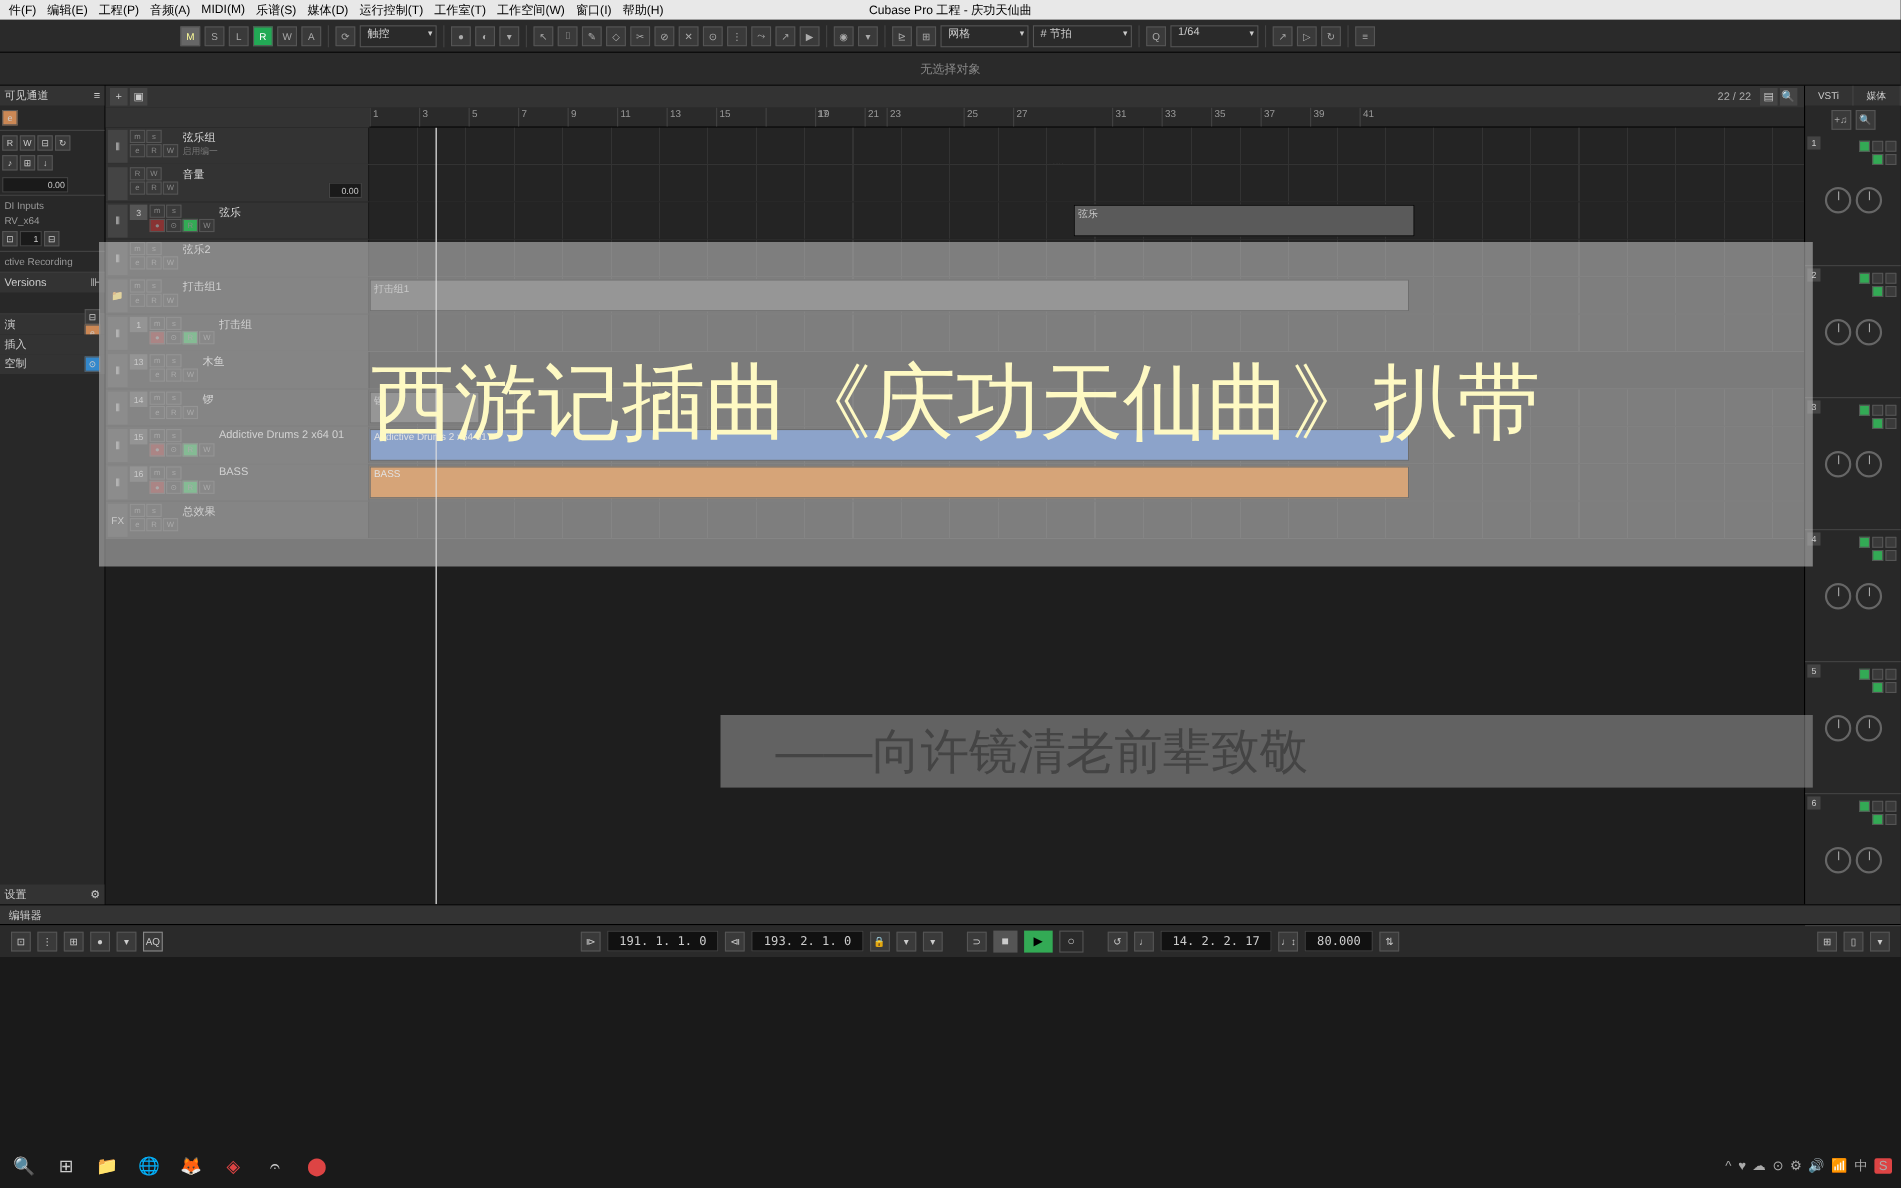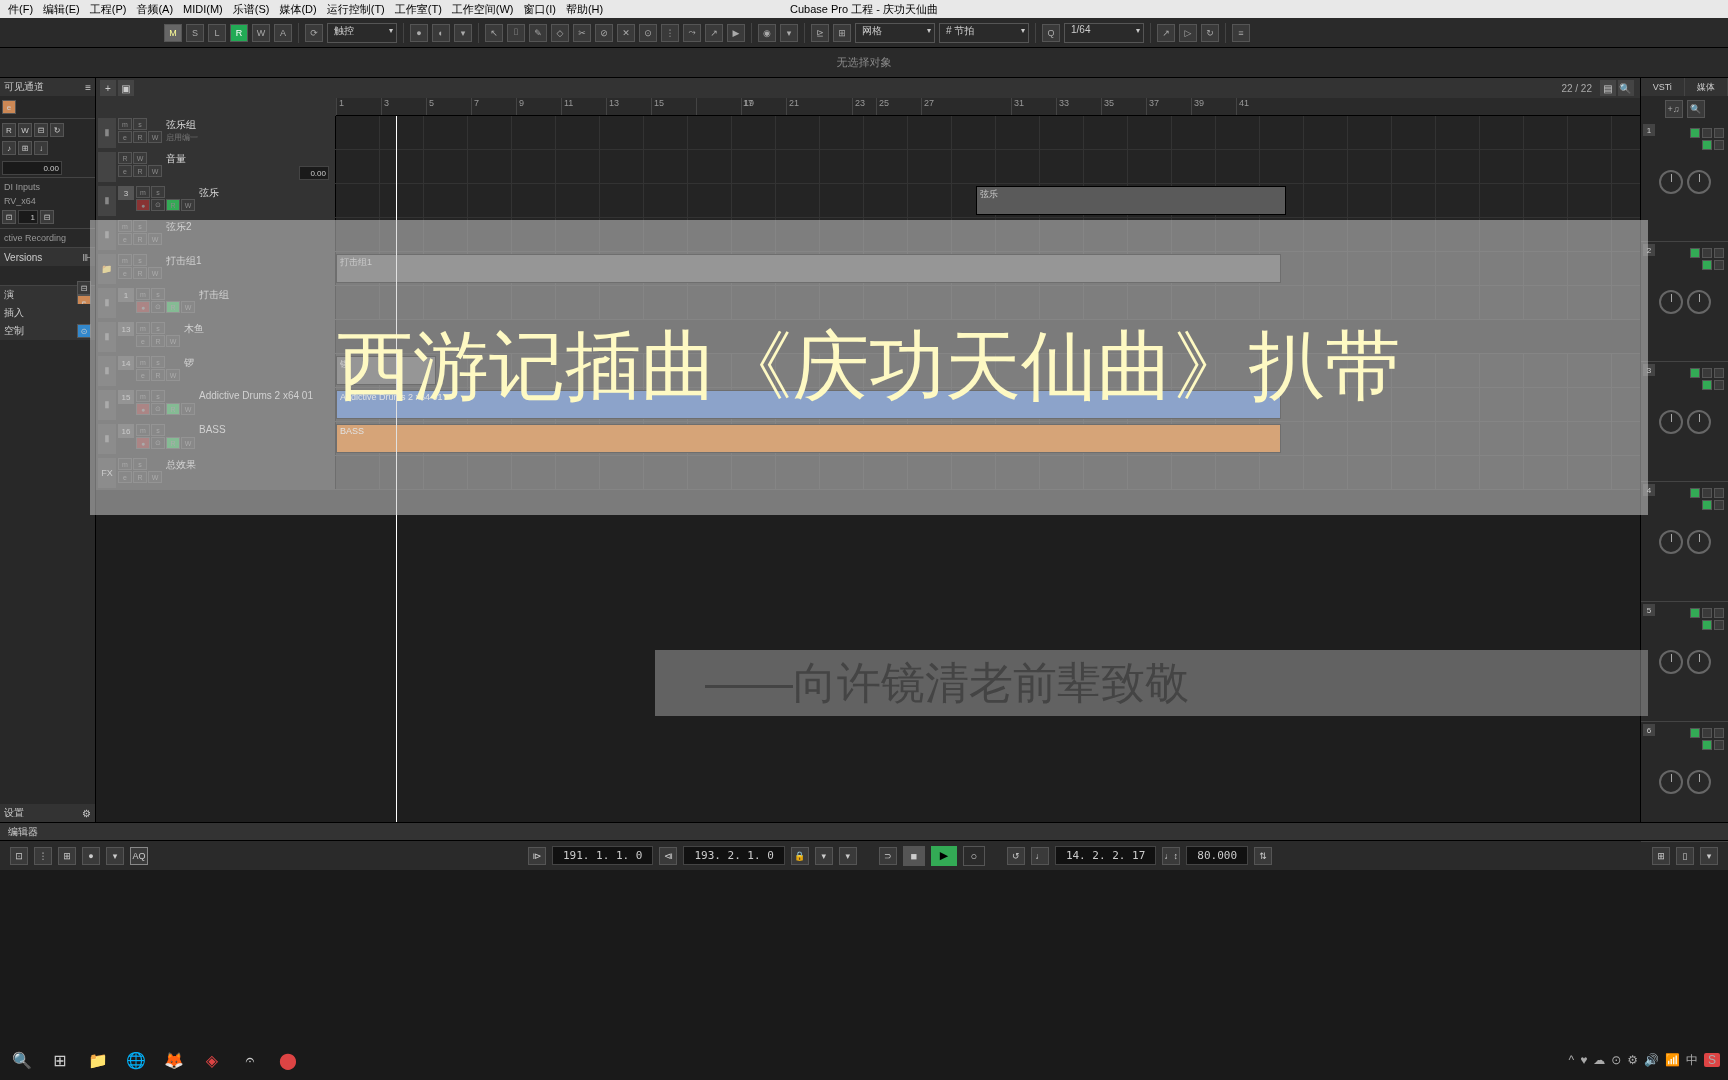--- a/index.html
+++ b/index.html
@@ -224,21 +224,21 @@
           <div class="ruler-mark" style="left: 45px;">3</div>
           <div class="ruler-mark" style="left: 90px;">5</div>
           <div class="ruler-mark" style="left: 135px;">7</div>
           <div class="ruler-mark" style="left: 180px;">9</div>
           <div class="ruler-mark" style="left: 225px; text-align: right;">11</div>
           <div class="ruler-mark" style="left: 270px;">13</div>
           <div class="ruler-mark" style="left: 315px;">15</div>
           <div class="ruler-mark" style="left: 360px; padding-left: 46px;">17</div>
           <div class="ruler-mark" style="left: 405px;">19</div>
           <div class="ruler-mark" style="left: 450px;">21</div>
-          <div class="ruler-mark" style="left: 516px;">23</div>
+          <div class="ruler-mark" style="left: 470px;">23</div>
           <div class="ruler-mark" style="left: 540px;">25</div>
           <div class="ruler-mark" style="left: 585px;">27</div>
           <div class="ruler-mark" style="left: 618px; margin-top: 48px;">29</div>
           <div class="ruler-mark" style="left: 675px;">31</div>
           <div class="ruler-mark" style="left: 720px;">33</div>
           <div class="ruler-mark" style="left: 765px;">35</div>
           <div class="ruler-mark" style="left: 810px;">37</div>
           <div class="ruler-mark" style="left: 855px;">39</div>
           <div class="ruler-mark" style="left: 900px;">41</div>
         </div>

